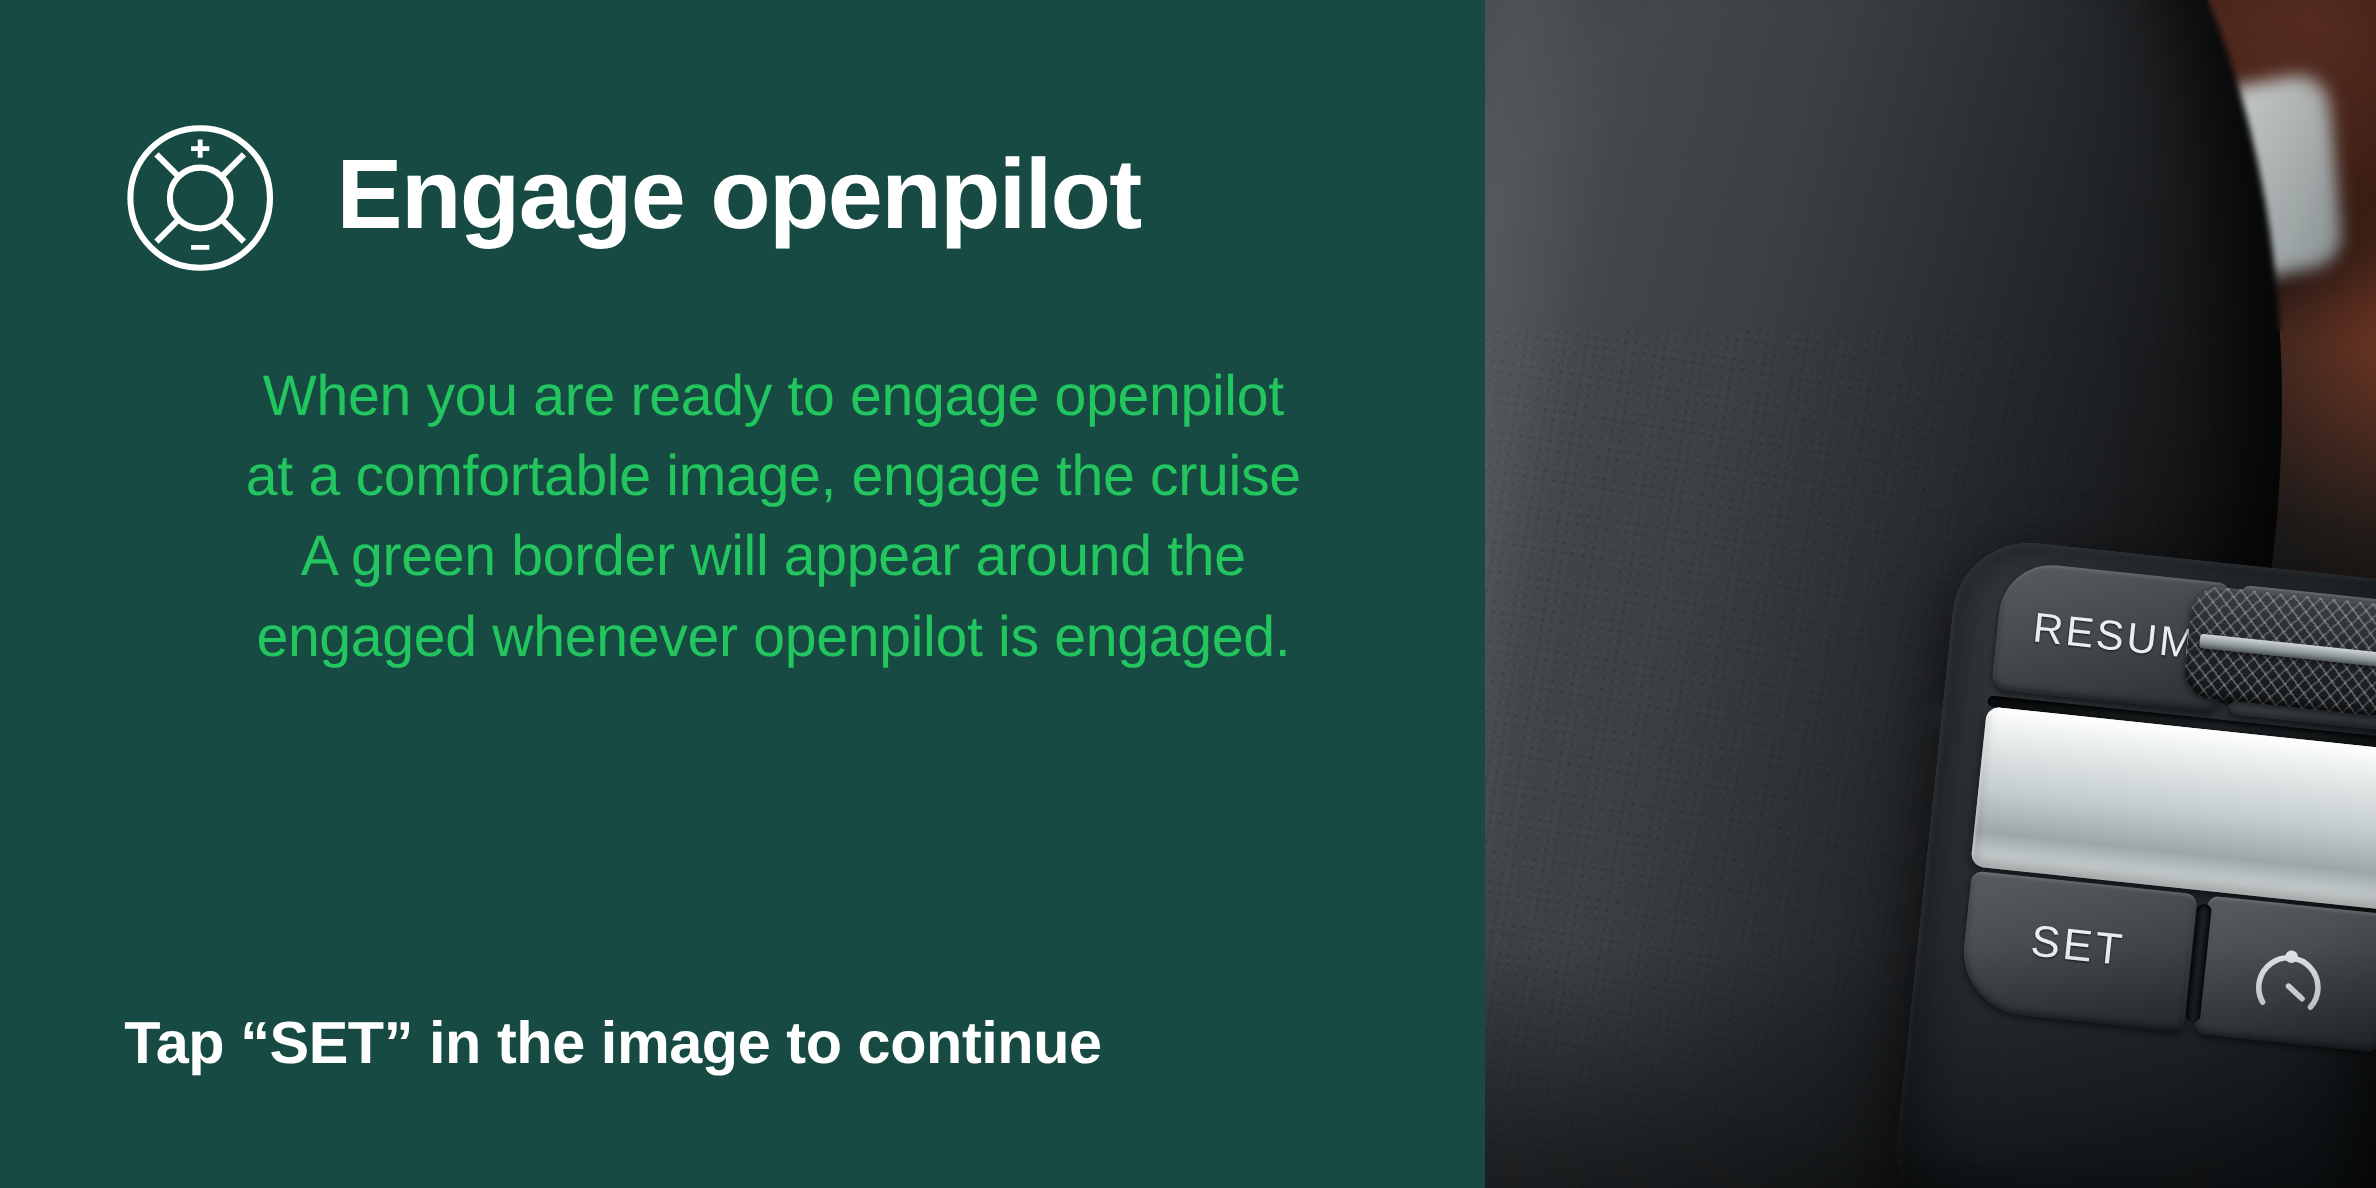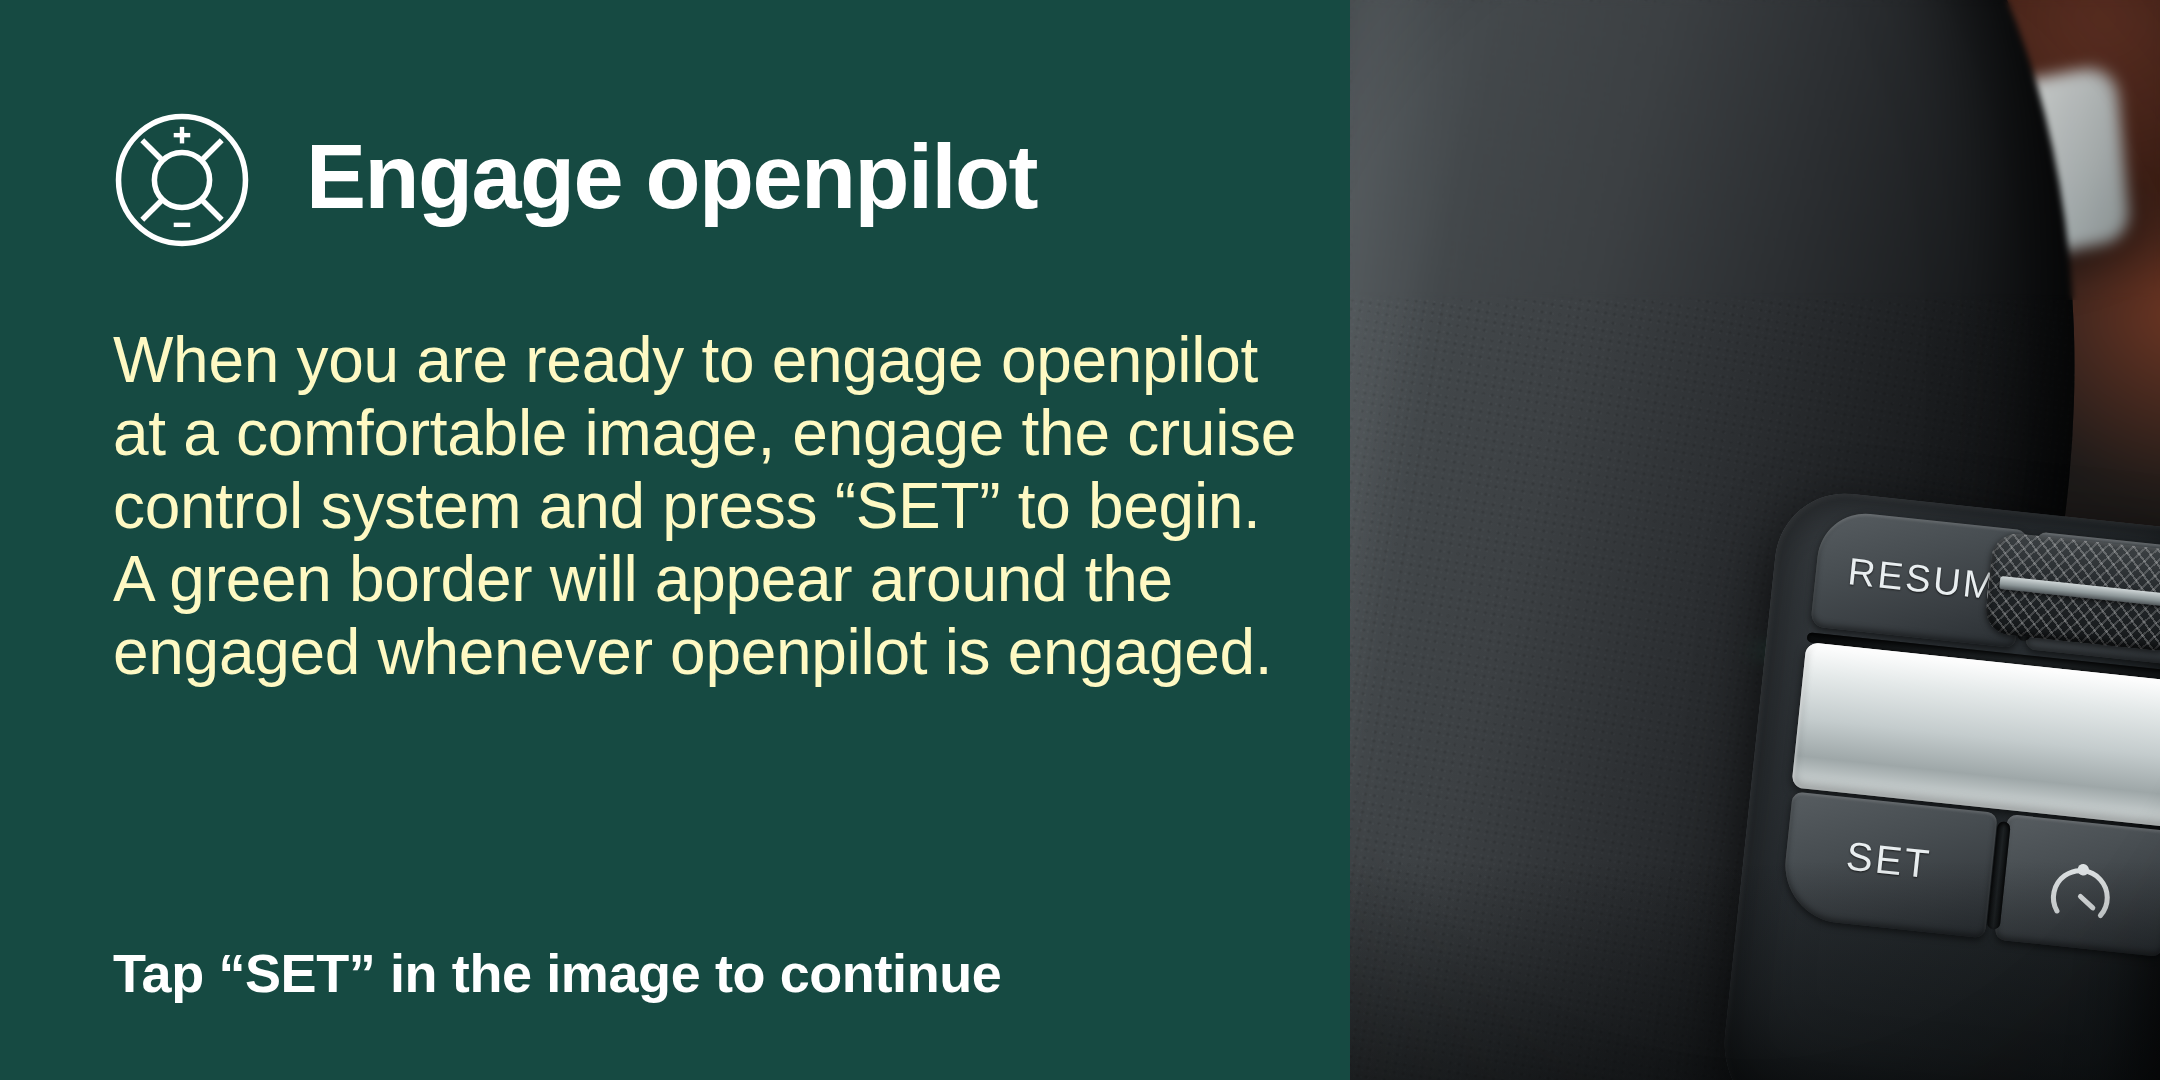--- a/index.html
+++ b/index.html
@@ -50,33 +50,34 @@
     font-weight: bold;
     color: #ffffff;
     letter-spacing: -1.5px;
     line-height: 1;
     white-space: nowrap;
     transform: translateY(-3px);
   }
 
   #body-copy {
     margin-top: 74px;
-    font-size: 64px;
+    font-size: 52px;
     line-height: 73px;
-    color: #fef9c3;
+    color: #22c55e;
     font-weight: 400;
     letter-spacing: -0.3px;
     max-width: 1180px;
+    text-align: center;
   }
   #body-copy .line { display: block; white-space: nowrap; }
 
   #cta-row {
     position: absolute;
     left: 113px;
-    bottom: 76px;
+    bottom: 101px;
   }
 
   #cta-text {
     font-size: 54px;
     font-weight: bold;
     color: #ffffff;
     letter-spacing: -0.4px;
     white-space: nowrap;
   }
 
@@ -330,21 +331,20 @@
           <line x1="44" y1="82.5" x2="56" y2="82.5" stroke="#ffffff" stroke-width="3.2"></line>
         </g>
       </svg>
 
       <h1 id="page-title">Engage openpilot</h1>
     </div>
 
     <div id="body-copy">
       <span class="line">When you are ready to engage openpilot</span>
       <span class="line">at a comfortable image, engage the cruise</span>
-      <span class="line">control system and press “SET” to begin.</span>
       <span class="line">A green border will appear around the</span>
       <span class="line">engaged whenever openpilot is engaged.</span>
     </div>
 
     <div id="cta-row">
       <div id="cta-text">Tap “SET” in the image to continue</div>
     </div>
   </section>
 
   <section id="wheel-photo">

